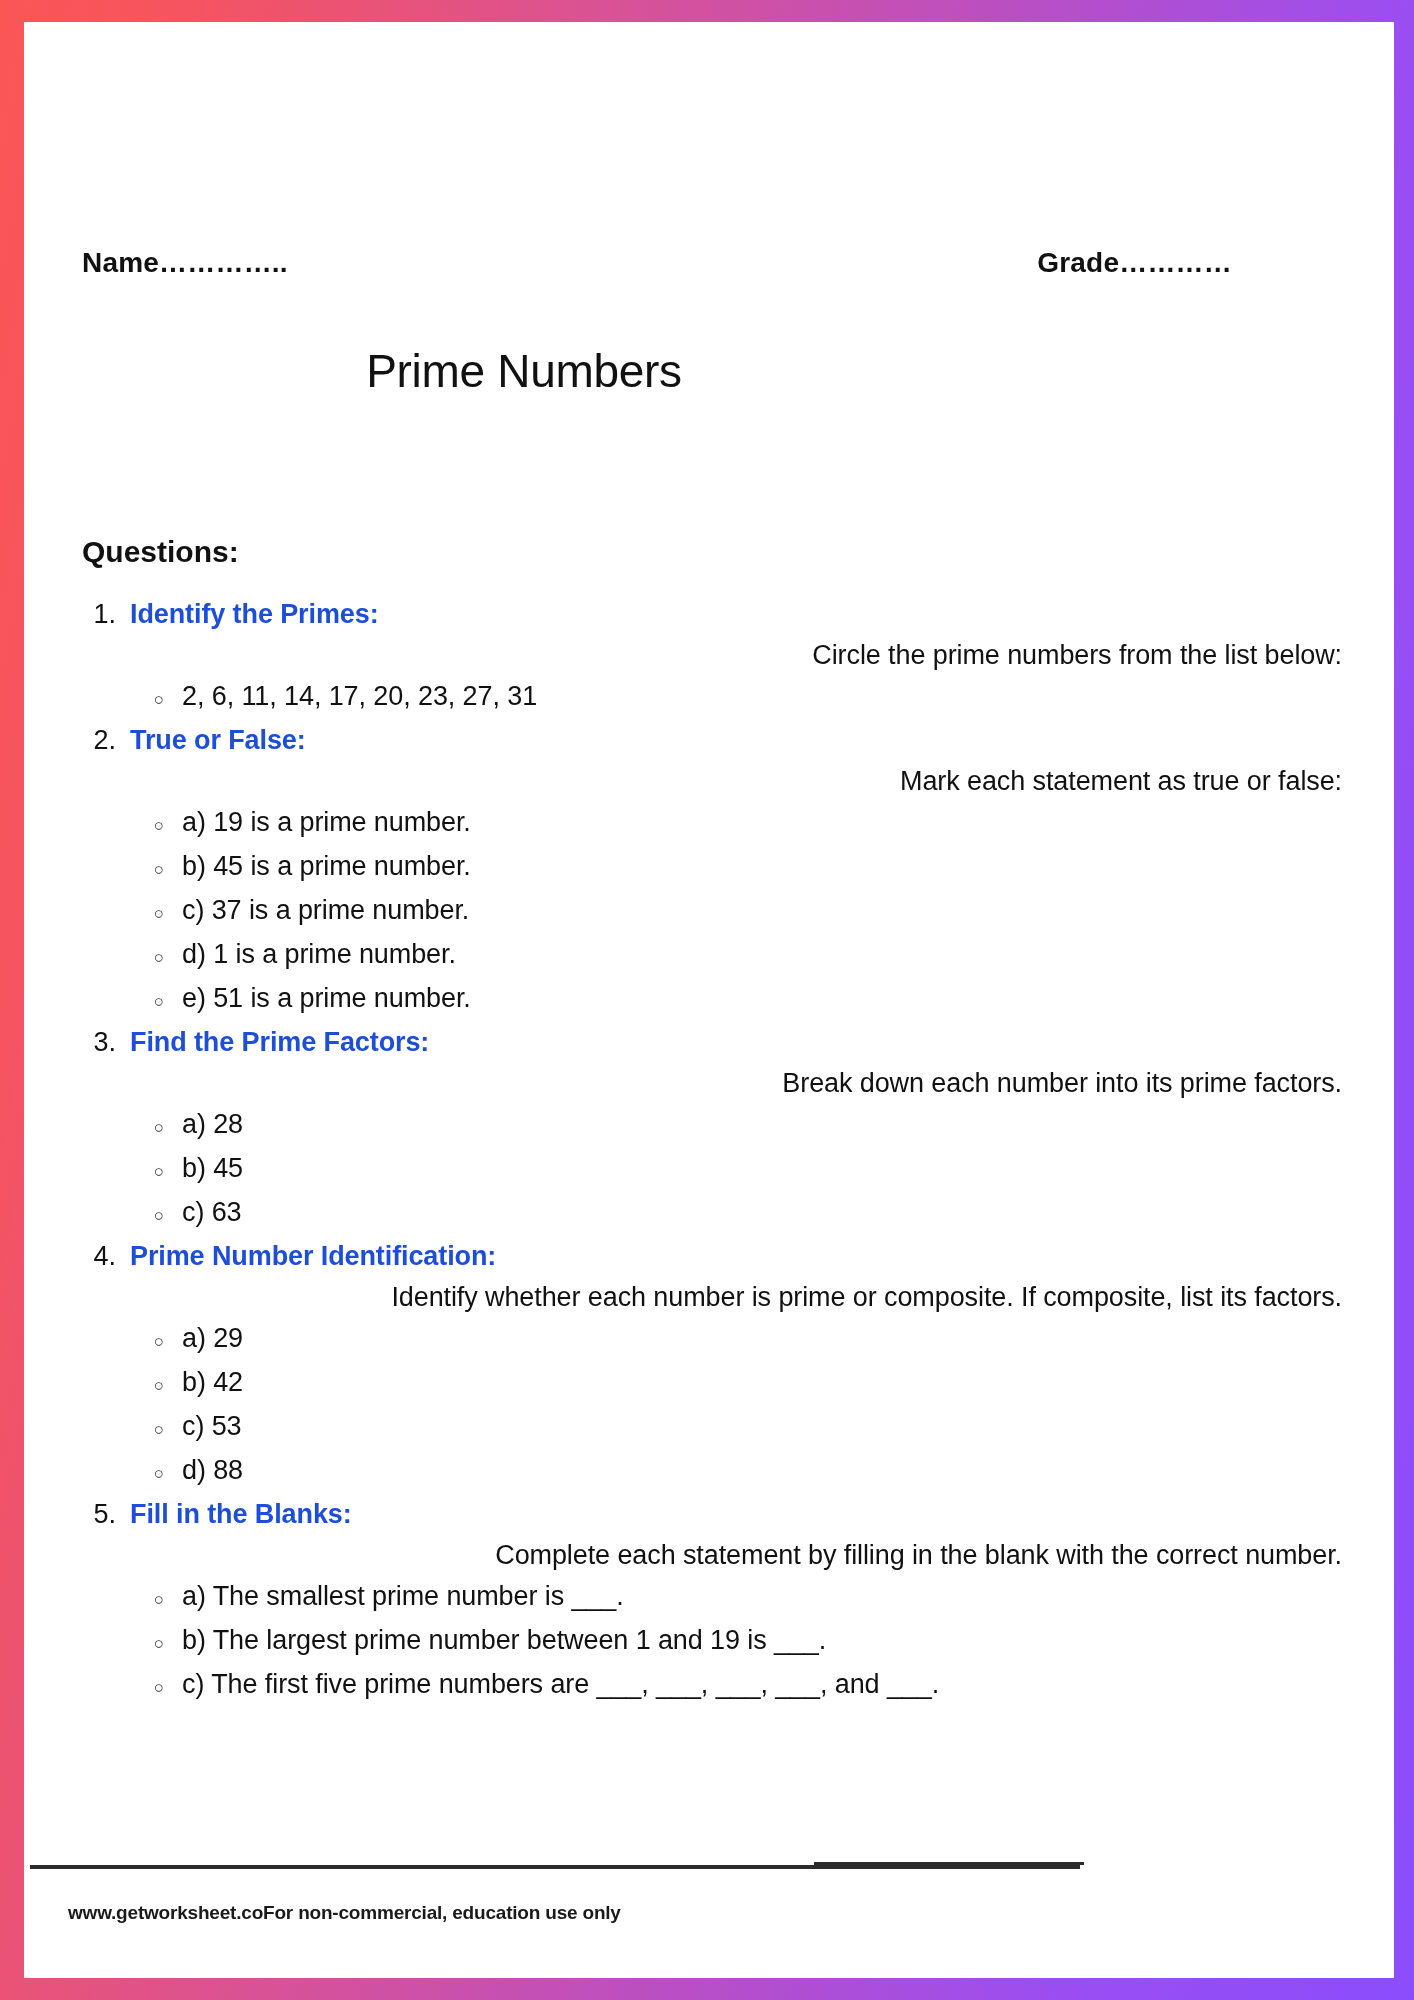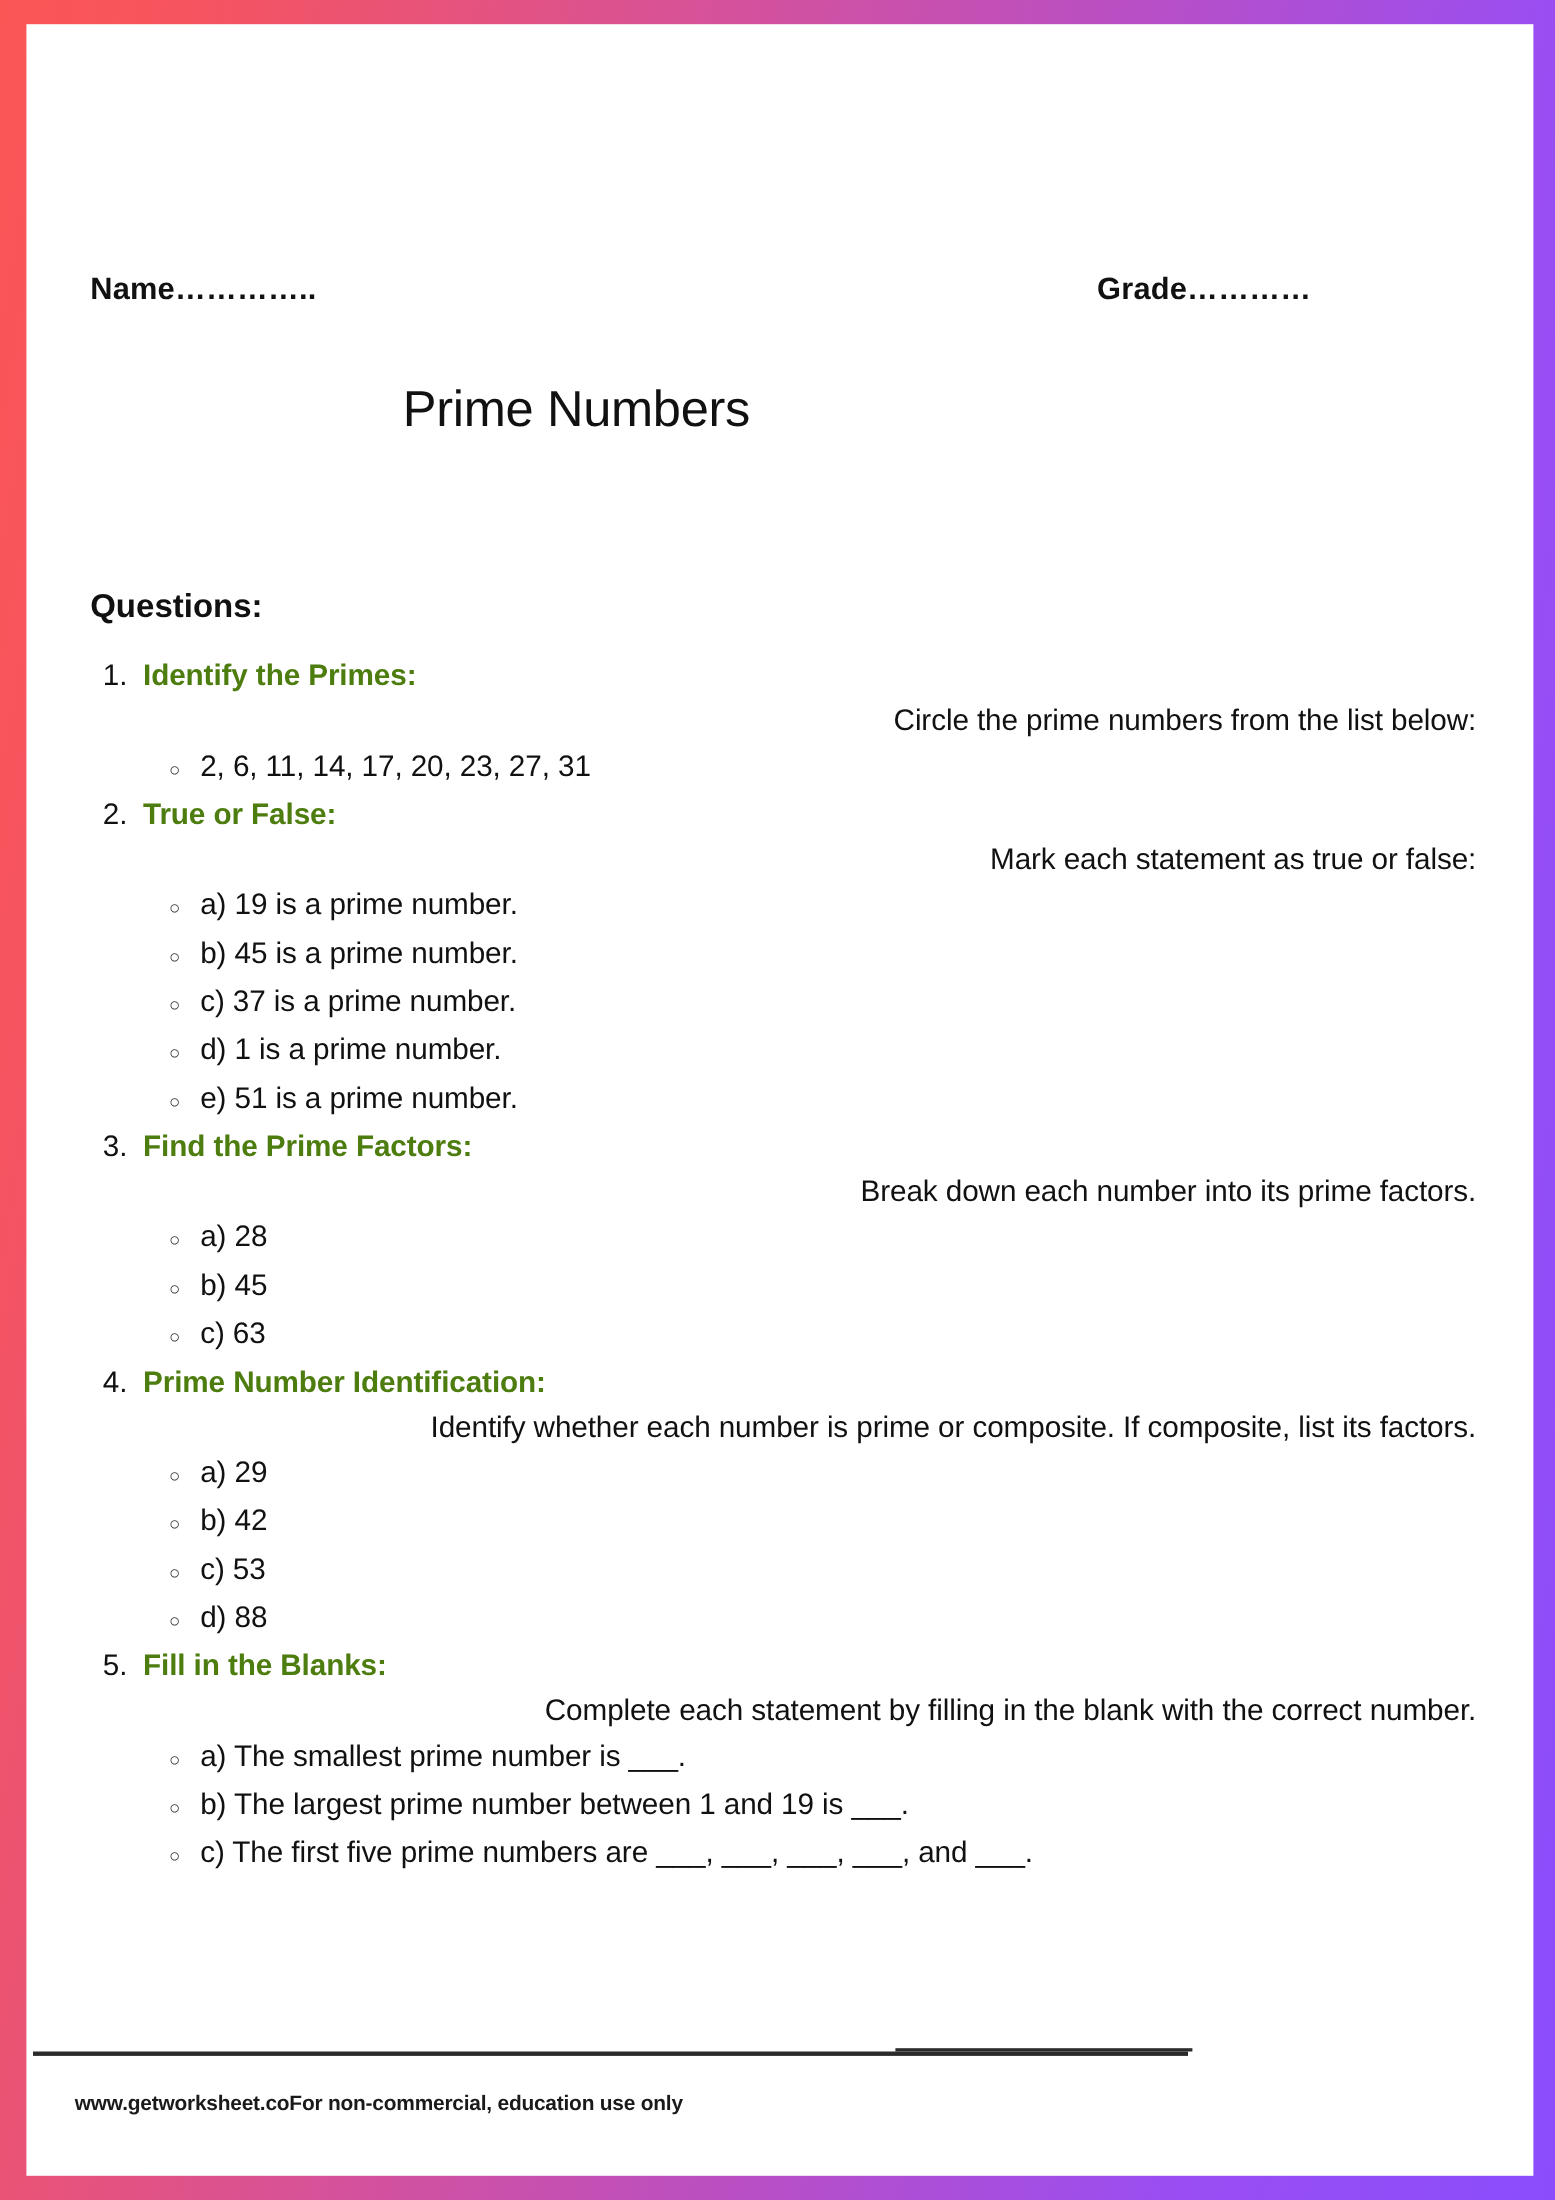--- a/index.html
+++ b/index.html
@@ -56,21 +56,21 @@
     align-items: baseline;
   }
   .header-field {
     font-size: 28px;
     font-weight: bold;
     color: #111111;
     letter-spacing: 0.2px;
     white-space: nowrap;
   }
   .name-field { margin-left: 0px; }
-  .grade-field { margin-right: 120px; }
+  .grade-field { margin-right: 80px; }
 
   
   #worksheet-title {
     position: absolute;
     left: 0;
     top: 310px;
     width: 1000px;
     text-align: center;
     font-size: 46px;
     font-weight: normal;
@@ -113,21 +113,21 @@
     padding-right: 14px;
     box-sizing: border-box;
     font-size: 27px;
     font-weight: normal;
     color: #111111;
     line-height: 41px;
   }
   .q-title {
     font-size: 27px;
     font-weight: bold;
-    color: #4d7c0f;
+    color: #1d4ed8;
     line-height: 41px;
     letter-spacing: -0.1px;
   }
   .q-desc {
     margin-left: 62px;
     font-size: 27px;
     color: #111111;
     line-height: 41px;
     letter-spacing: -0.1px;
     text-align: right;

